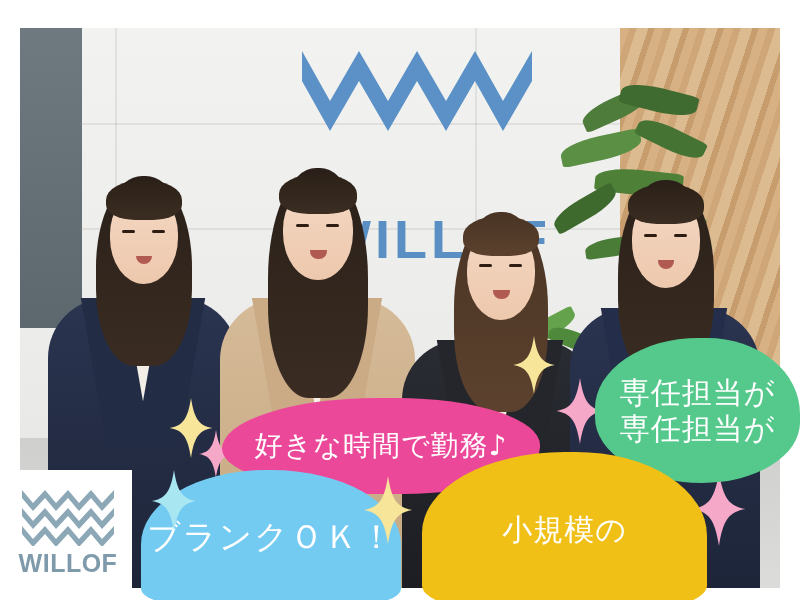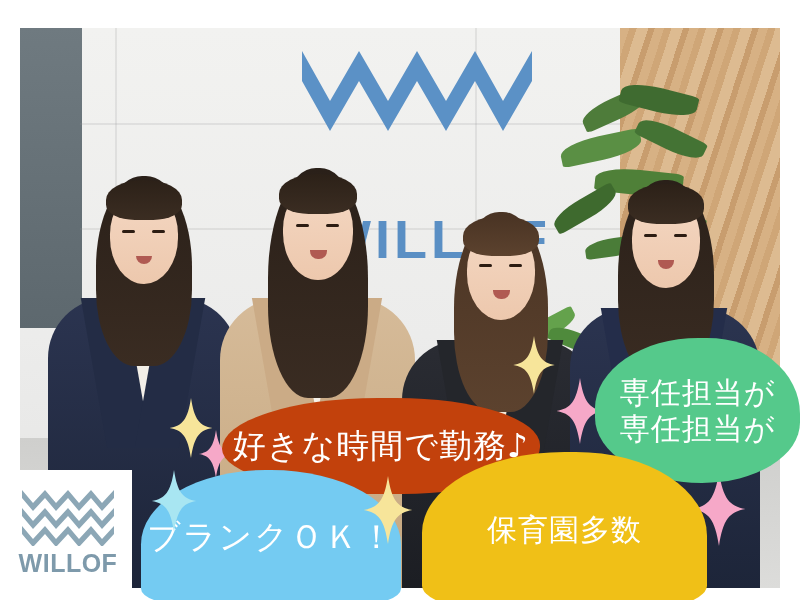--- a/index.html
+++ b/index.html
@@ -113,23 +113,23 @@
     line-height:1.18;
   }
   .bub-green {
     left:595px; top:338px; width:205px; height:145px;
     background:#55c98b;
     border-radius:58% 52% 55% 60% / 56% 60% 48% 52%;
     font-size:30px; letter-spacing:1px;
   }
   .bub-pink {
     left:222px; top:398px; width:318px; height:96px;
-    background:#c2410c;
+    background:#ec4899;
     border-radius:50% 46% 44% 52% / 54% 50% 50% 48%;
-    font-size:33px; letter-spacing:1px;
+    font-size:28px; letter-spacing:1px;
   }
   .bub-blue {
     left:141px; top:470px; width:260px; height:135px;
     background:#74cbf2;
     border-radius:48% 50% 18% 18% / 55% 55% 12% 12%;
     font-size:33px; letter-spacing:2px;
   }
   .bub-yellow {
     left:422px; top:452px; width:285px; height:155px;
     background:#f0c017;
@@ -313,21 +313,21 @@
   </div>
 
   <div class="bubble bub-blue" style="z-index:5;">
     <div>
       <span class="bub-text">ブランクＯＫ！</span>
     </div>
   </div>
 
   <div class="bubble bub-yellow" style="z-index:5;">
     <div>
-      <span class="bub-text">保育園多数</span>
+      <span class="bub-text">小規模の</span>
     </div>
   </div>
 
   <div class="logobox">
     <svg class="logo-zig" viewBox="0 0 92 58" preserveAspectRatio="none">
       <polygon fill="#8ca7b6" points="0,2 11,15 23,2 34,15 46,2 57,15 69,2 80,15 92,2 92,10 80,23 69,10 57,23 46,10 34,23 23,10 11,23 0,10"></polygon>
       <polygon fill="#8ca7b6" points="0,20 11,33 23,20 34,33 46,20 57,33 69,20 80,33 92,20 92,28 80,41 69,28 57,41 46,28 34,41 23,28 11,41 0,28"></polygon>
       <polygon fill="#8ca7b6" points="0,38 11,51 23,38 34,51 46,38 57,51 69,38 80,51 92,38 92,46 80,59 69,46 57,59 46,46 34,59 23,46 11,59 0,46"></polygon>
     </svg>
     <div class="logo-word">WILLOF</div>

